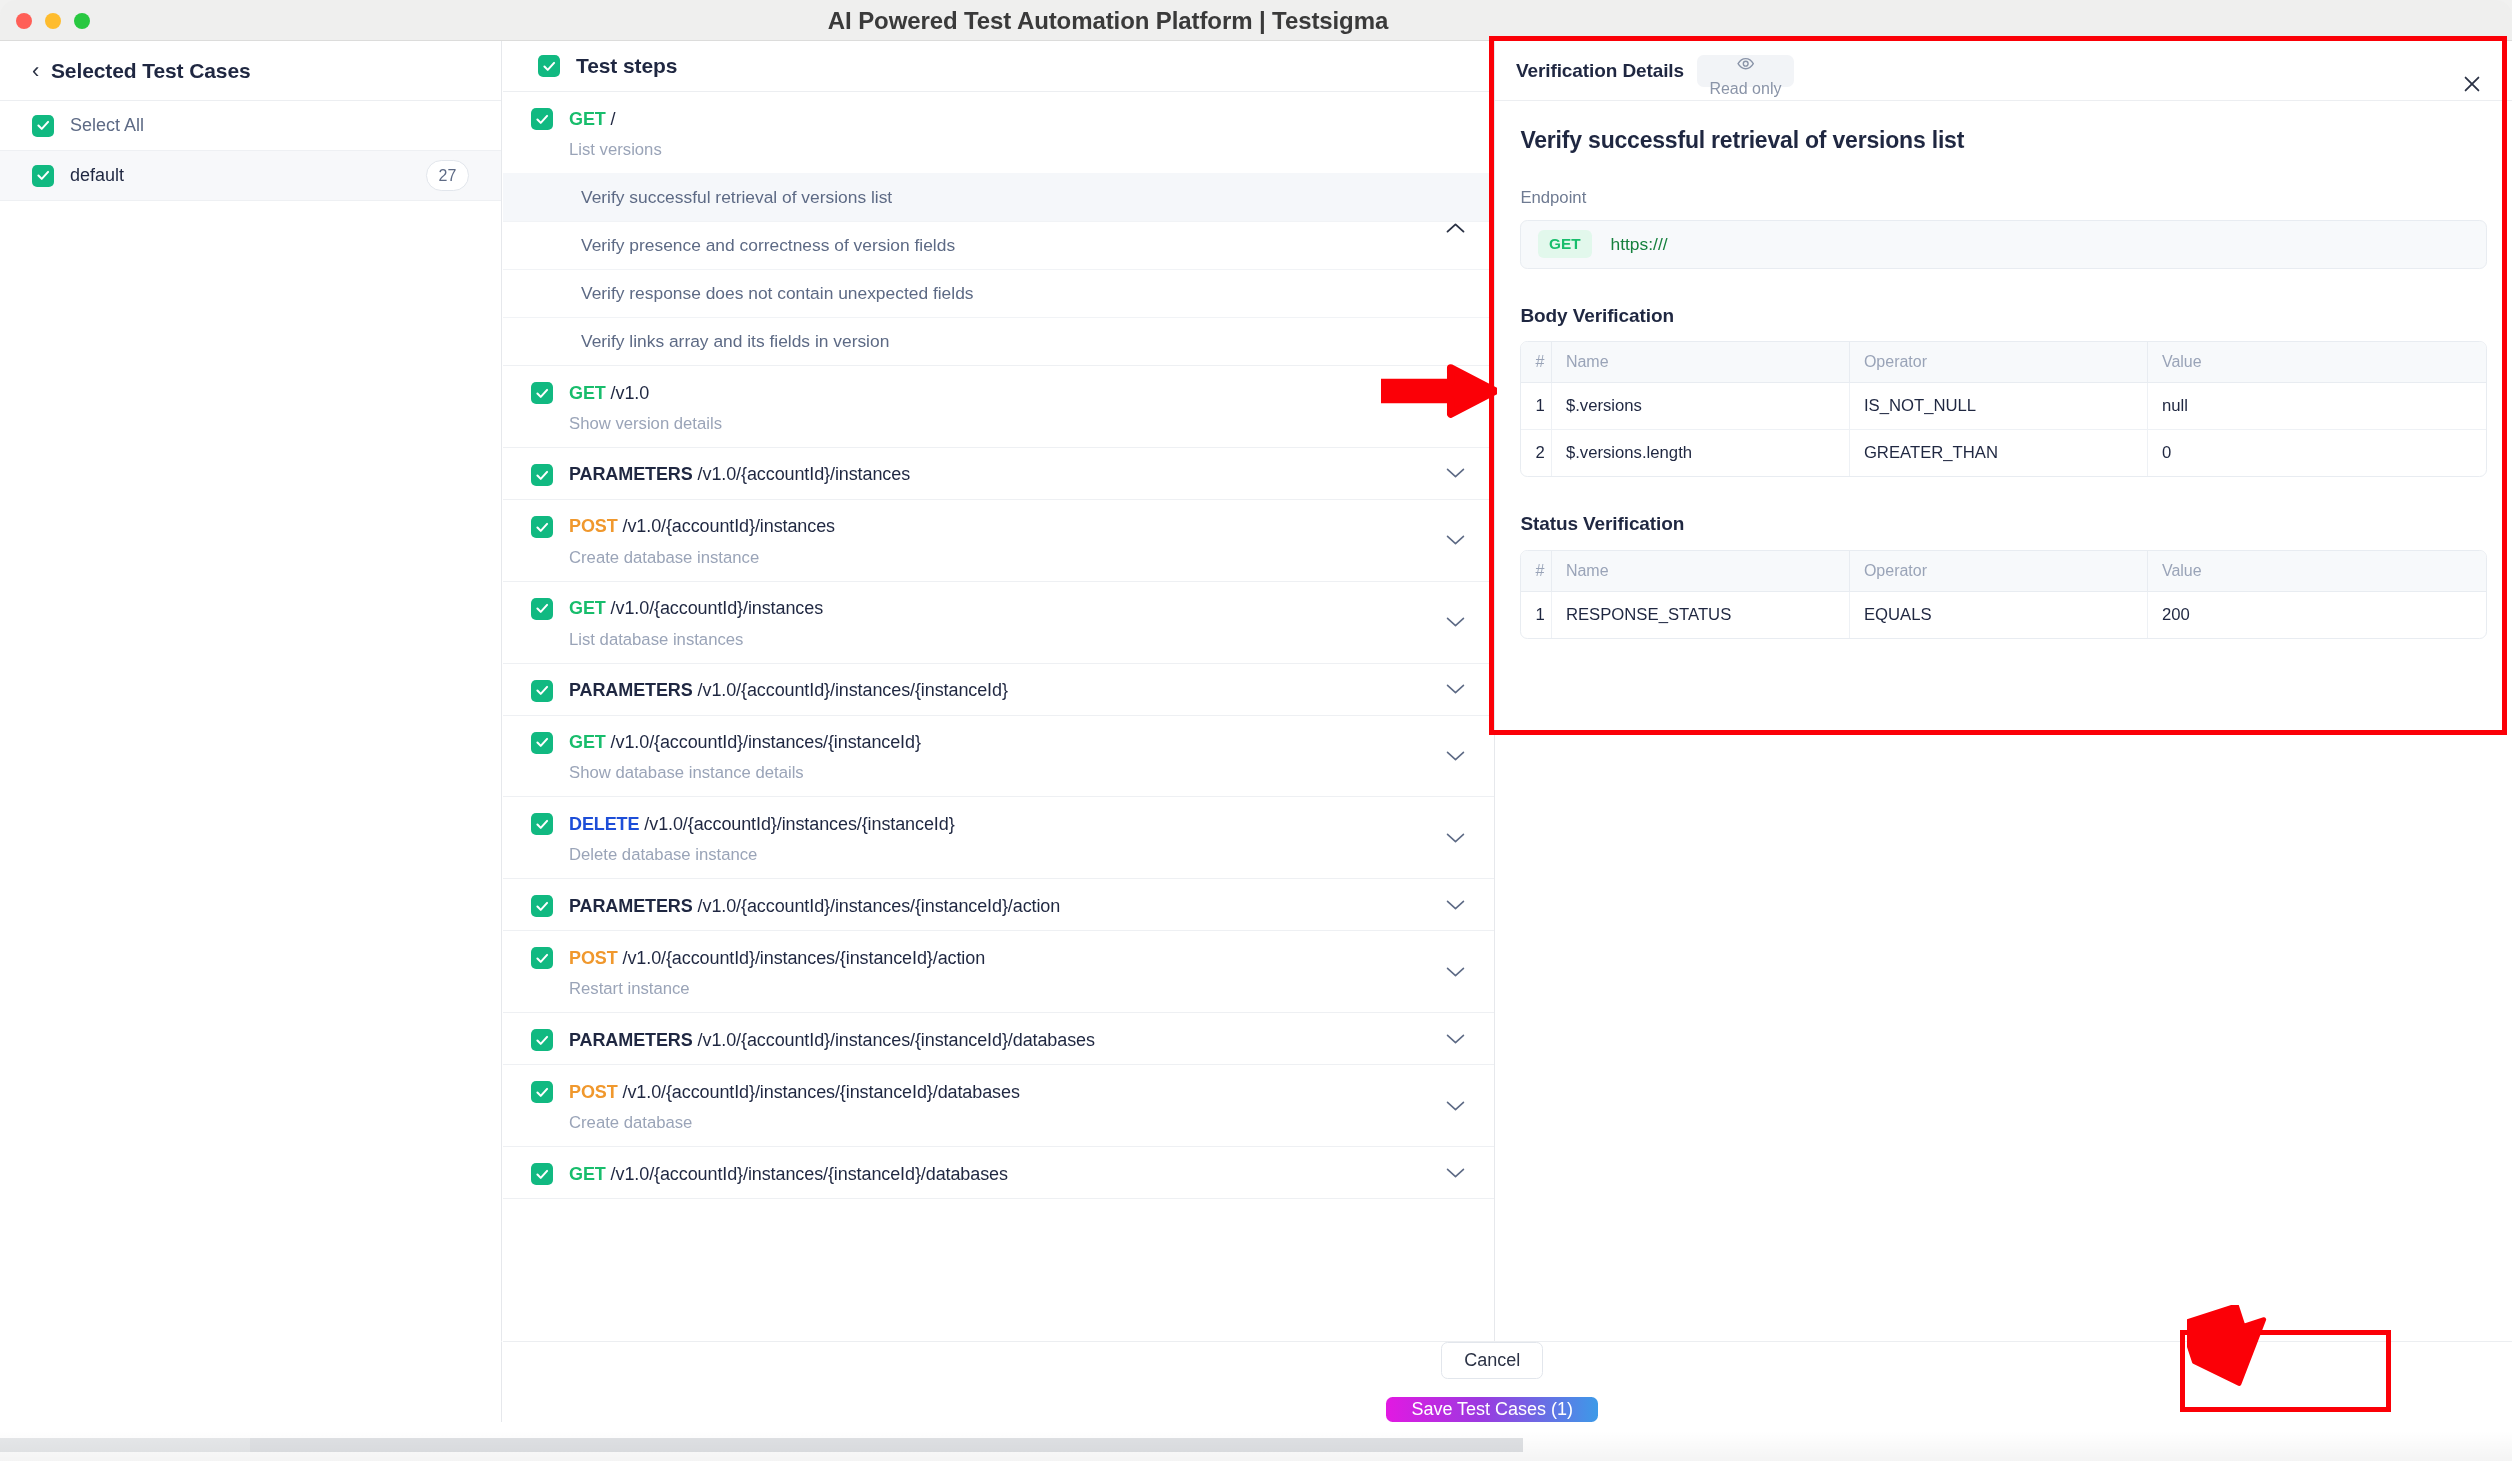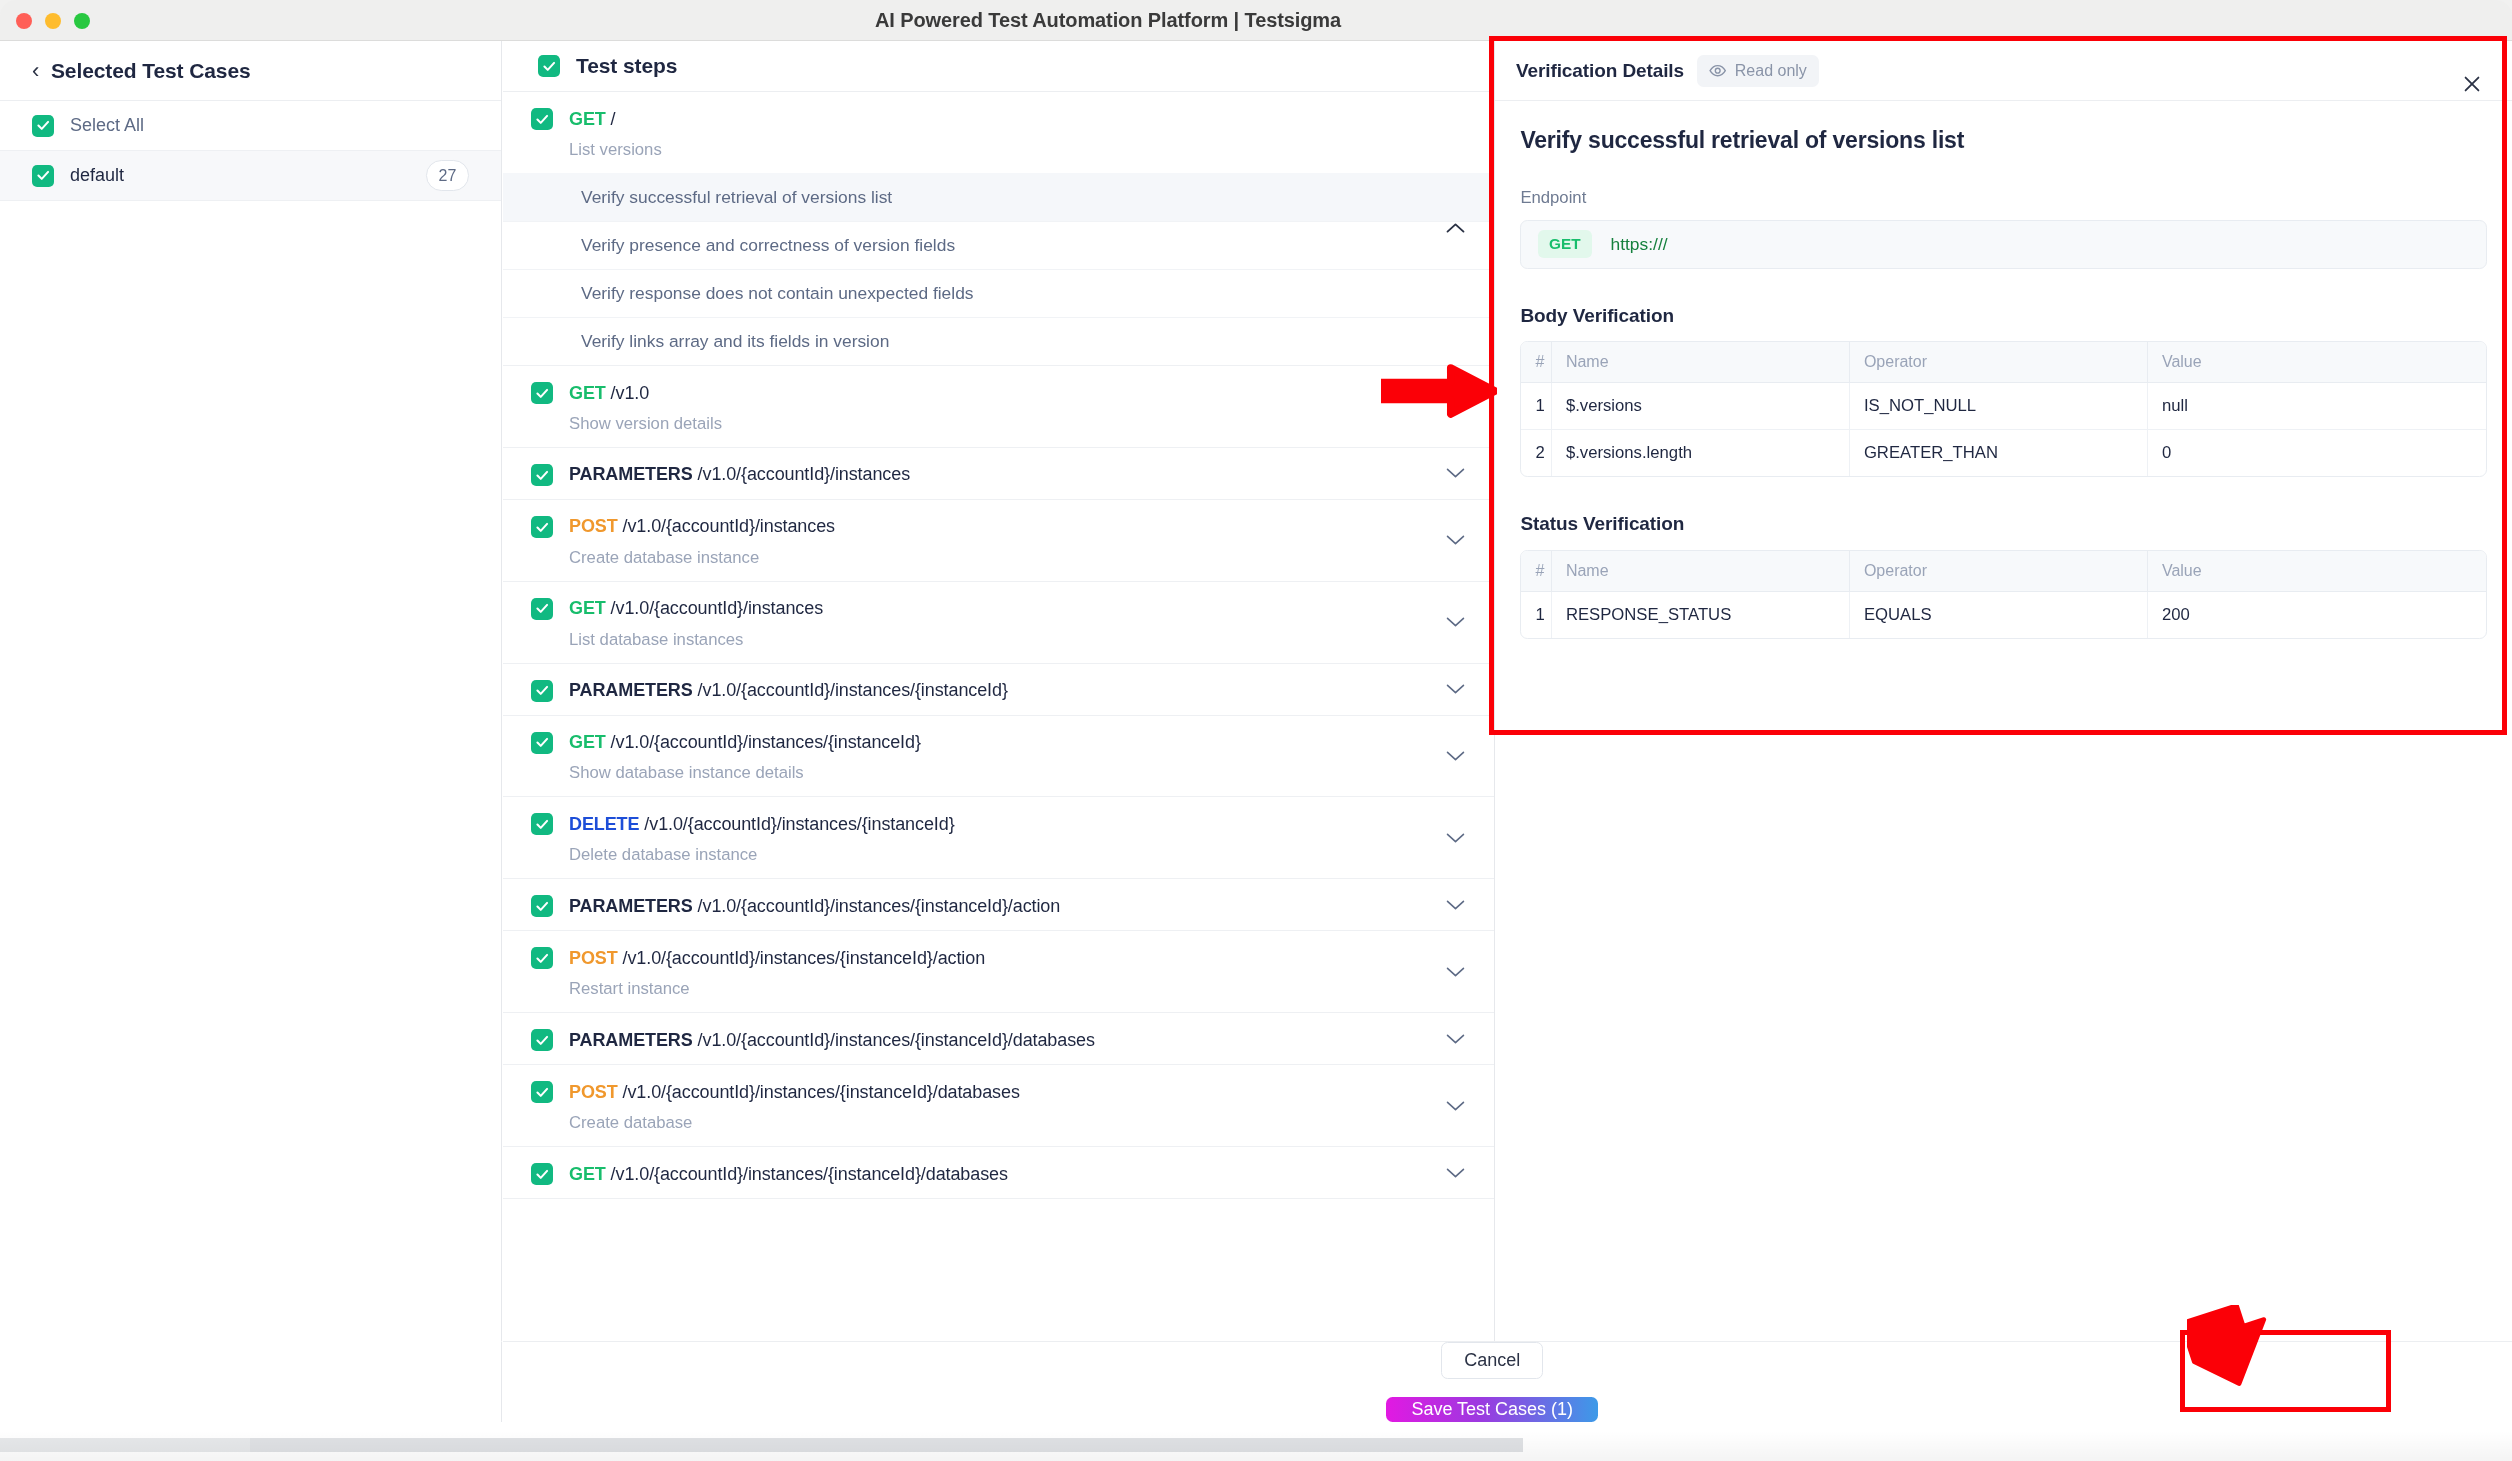--- a/index.html
+++ b/index.html
@@ -16,21 +16,21 @@
     position:absolute; left:0; top:0; width:2512px; height:41px;
     background:#efefee; border-bottom:0.7px solid #dcdcdb;
     border-top-left-radius:16px; border-top-right-radius:16px;
   }
   .traffic { position:absolute; left:16px; top:13px; display:flex; gap:13px; }
   .dot { width:16px; height:16px; border-radius:50%; }
   .dot.red{background:#ff5f57;} .dot.yellow{background:#febc2e;} .dot.green{background:#28c840;}
   .win-title {
     position:absolute; left:0; top:0; width:2216px; height:41px;
     display:flex; align-items:center; justify-content:center;
-    font-size:20px; font-weight:700; color:#3a3a3a; letter-spacing:-0.1px;
+    font-size:24px; font-weight:700; color:#3a3a3a; letter-spacing:-0.1px;
   }
 
   
   .canvas {
     position:absolute; left:0; top:41px; width:2512px; height:1420px;
     background:#ffffff; overflow:hidden;
   }
 
   
   .sidebar {
@@ -102,21 +102,21 @@
     background:#ffffff;
   }
   .rp-header {
     height:60px; display:flex; align-items:center; padding:0 0 0 21px;
     border-bottom:0.7px solid #eceef1; position:relative;
   }
   .rp-title { font-size:19px; font-weight:700; color:#1f2741; letter-spacing:-0.1px;}
   .readonly {
     margin-left:13px; height:32px; border-radius:6.5px; background:#f2f4f7;
     display:flex; align-items:center; gap:8px; padding:0 12.4px;
-    font-size:16px; color:#8a94a8;
+    font-size:16px; color:#8a94a8;flex-direction:column;
   }
   .readonly svg{ width:17.4px; height:17.4px; display:block;}
   .rp-close {
     position:absolute; right:25.4px; top:28px; width:29px; height:29px;
     display:flex; align-items:center; justify-content:center; cursor:pointer;
   }
   .rp-close svg{ width:22px; height:22px; }
 
   .rp-body { padding:26px 25.4px 0 25.4px; }
   .rp-h1 { font-size:23px; font-weight:700; color:#1f2741; letter-spacing:-0.2px; }

